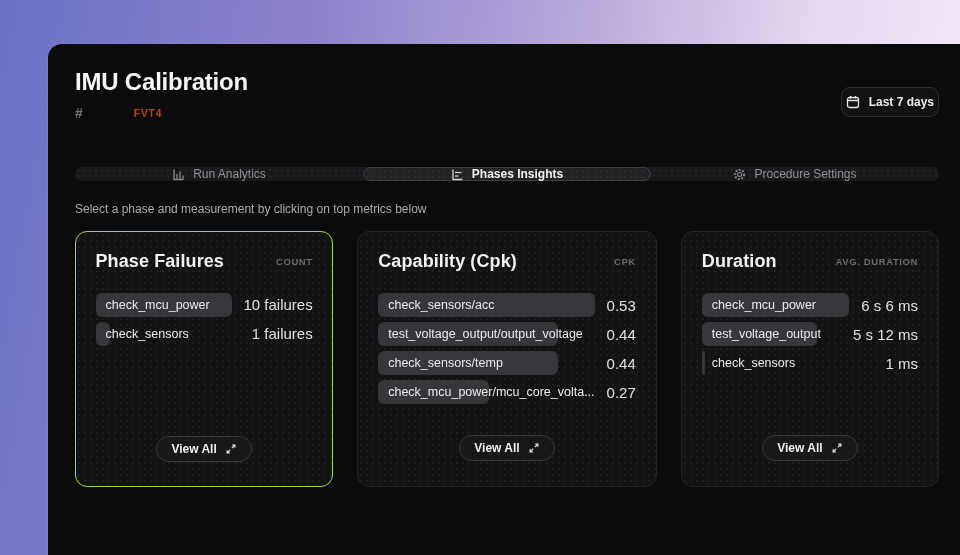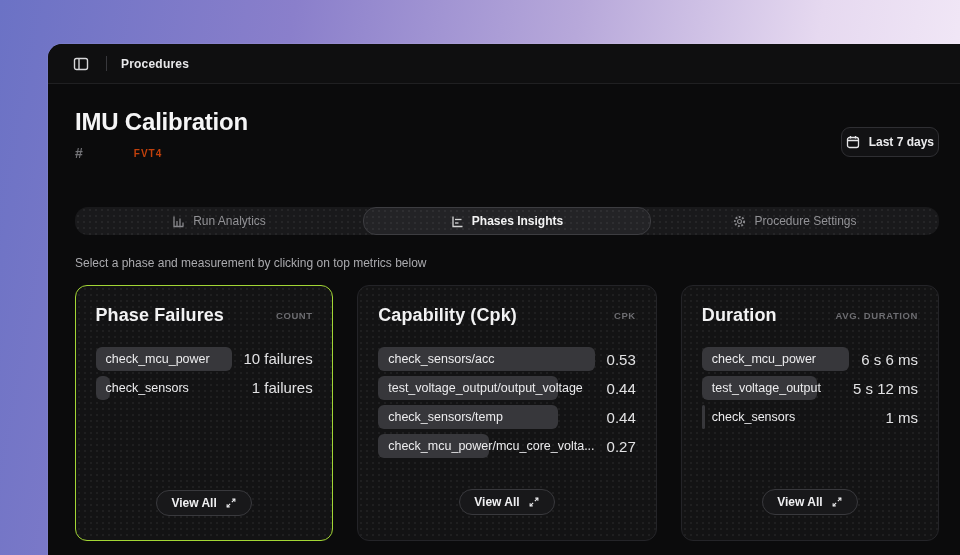--- a/index.html
+++ b/index.html
@@ -35,21 +35,21 @@
   .subtag .tag { color:#c2410c; font-size:10px; font-weight:600; letter-spacing:1px;padding-left:44px; }
   .date-btn {
     margin-top:14px; display:flex; align-items:center; gap:9px;
     border:1px solid #2f2f33; background:#121214; border-radius:9px;
     padding:7px 4px; color:#ececee; font-size:12px; font-weight:600; cursor:pointer;
   }
 
   
   .dotted { background-image:radial-gradient(rgba(255,255,255,0.05) 1px, transparent 1.2px); background-size:6px 6px; }
   .tabbar {
-    margin-top:46px; height:28px; display:flex; background-color:#19191b;
+    margin-top:46px; height:14px; display:flex; background-color:#19191b;
     border-radius:13px;
   }
   .tab {
     flex:1; display:flex; align-items:center; justify-content:center; gap:8px;
     font-size:12px; color:#929296; font-weight:500; cursor:pointer; border-radius:13px;
     border:1px solid transparent;
   }
   .tab.active { background-color:#232326; border:1px solid #3d3d41; color:#f2f2f3; font-weight:600; }
   .tab svg { opacity:.85; }
 
@@ -80,32 +80,20 @@
     border:1px solid #39393d; border-radius:13px; background:#18181a;
     font-size:12px; font-weight:600; color:#f0f0f2; cursor:pointer;
   }
   svg { display:block; }
 </style>
 </head>
 <body>
 
 <div class="window">
 
-  <div class="topbar">
-    <div class="icon-btn">
-      <span>
-        <svg width="16" height="16" viewBox="0 0 16 16" fill="none" stroke="#d6d6d8" stroke-width="1.4">
-          <rect x="1.5" y="2.5" width="13" height="11" rx="2"></rect>
-          <line x1="6" y1="2.5" x2="6" y2="13.5"></line>
-        </svg>
-      </span>
-    </div>
-    <div class="vdiv"></div>
-    <div class="crumb">Procedures</div>
-  </div>
 
   <div class="content">
     <div class="head-row">
       <div>
         <div class="page-title">IMU Calibration</div>
         <div class="subtag">
           <span class="hash">#</span>
           <span class="tag">FVT4</span>
         </div>
       </div>

